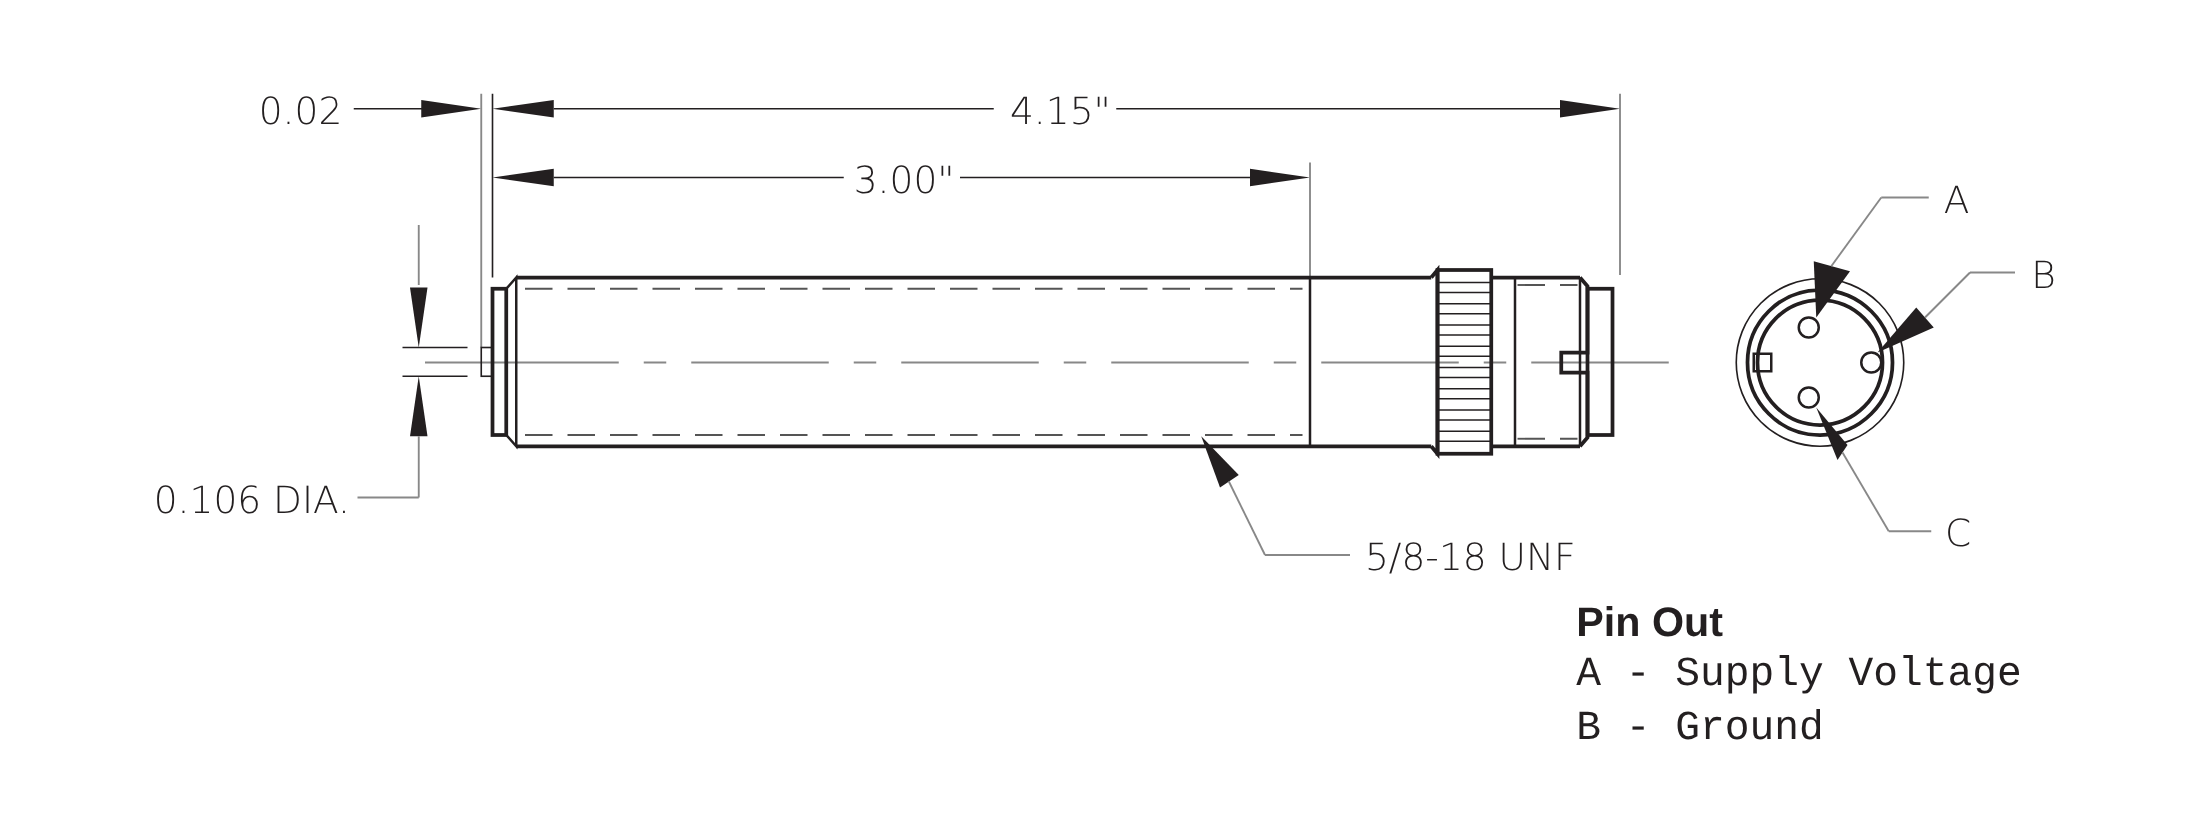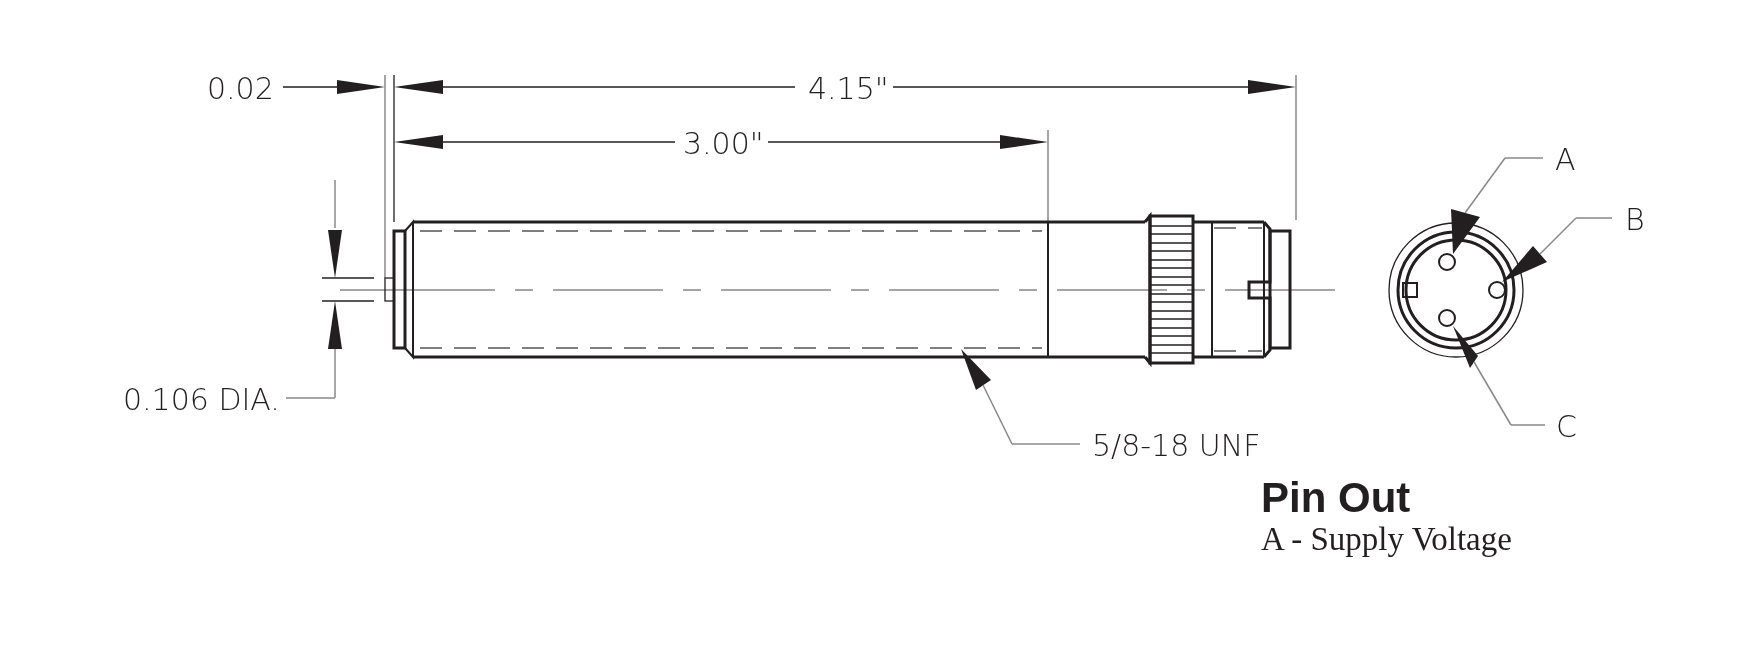--- a/index.html
+++ b/index.html
@@ -7,22 +7,22 @@
     #drawing { position: absolute; left: 0; top: 0; width: 1764px; height: 666px; }
     .dimtext { font-family: "DejaVu Sans", sans-serif; font-size: 30px; fill: #231f20; font-weight: 300; }
     .thin { stroke: #231f20; stroke-width: 1.3; fill: none; }
     .grey { stroke: #888888; stroke-width: 1.5; fill: none; }
     .thick { stroke: #231f20; stroke-width: 3; fill: none; }
     .med { stroke: #231f20; stroke-width: 2; fill: none; }
     .hidden { stroke: #555555; stroke-width: 1.5; fill: none; stroke-dasharray: 22 12; }
     .center { stroke: #888888; stroke-width: 1.5; fill: none; stroke-dasharray: 110 20 18 20; }
     .arrow { fill: #231f20; stroke: none; }
     .pinout { position: absolute; left: 1261px; top: 478px; color: #231f20; }
-    .pinout .title { font-family: "Liberation Sans", sans-serif; font-weight: bold; font-size: 42px; line-height: 40px; }
-    .pinout .row { font-family: Liberation Serif, serif; font-size: 33px; line-height: 43px; }
+    .pinout .title { font-family: "Liberation Sans", sans-serif; font-weight: bold; font-size: 33px; line-height: 40px; }
+    .pinout .row { font-family: Liberation Mono, monospace; font-size: 33px; line-height: 43px; }
   </style>
 </head>
 <body>
 
 <svg id="drawing" viewBox="0 0 1764 666" xmlns="http://www.w3.org/2000/svg">
 
   <g>
     <text class="dimtext" x="207" y="99">0.02</text>
     <line class="thin" x1="283" y1="87" x2="340" y2="87"></line>
     <polygon class="arrow" points="337,80 385,87 337,94"></polygon>
@@ -144,13 +144,14 @@
     <polygon class="arrow" points="1453,326 1478,356 1470,368"></polygon>
     <line class="grey" x1="1474" y1="362" x2="1511" y2="425"></line>
     <line class="grey" x1="1511" y1="425" x2="1545" y2="425"></line>
     <text class="dimtext" x="1556" y="437">C</text>
   </g>
 </svg>
 
 <div class="pinout">
   <div class="title">Pin Out</div>
   <div class="row">A - Supply Voltage</div>
+  <div class="row">B - Ground</div>
 </div>
 
 </body></html>

